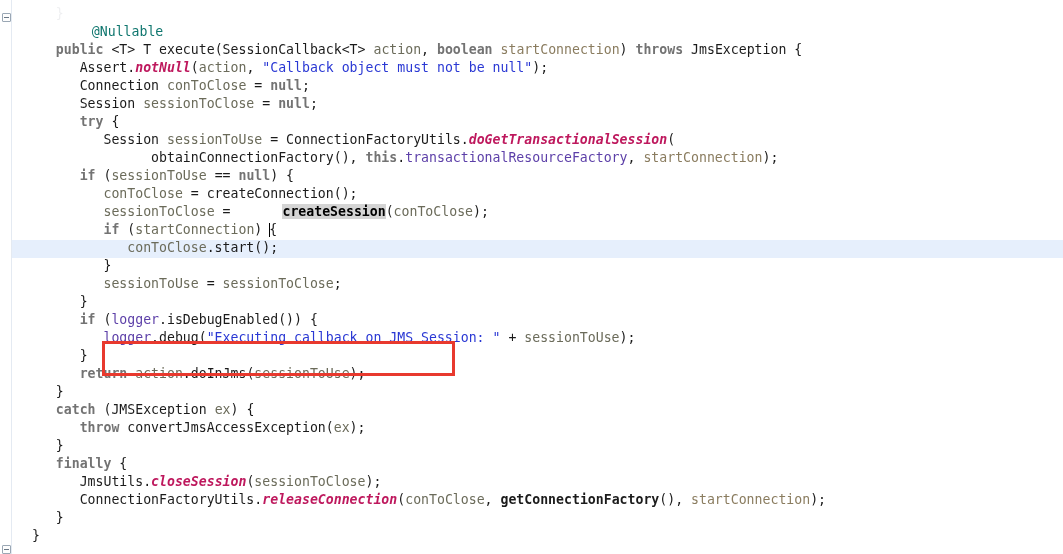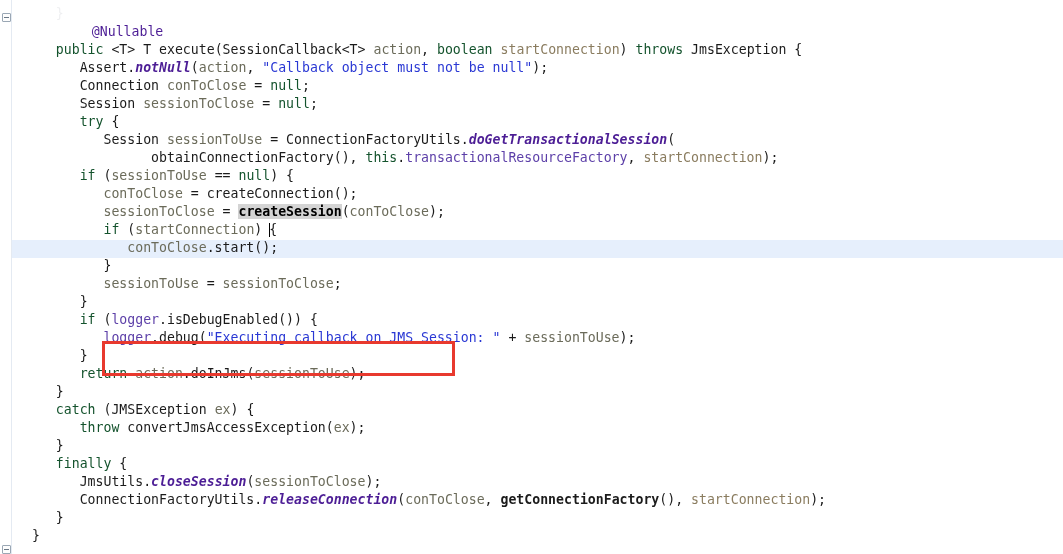--- a/index.html
+++ b/index.html
@@ -70,31 +70,31 @@
     white-space: pre;
     color: #1b1b1b;
   }
   .line {
     height: 18px;
     padding-left: 32px;
     white-space: pre;
   }
 
   
-  .kw        { color: #14532d; font-weight: normal; }          
+  .kw        { color: #737373; font-weight: bold; }          
   .plain     { color: #1b1b1b; }
   .ident     { color: #6b6b5a; text-align: center; }                              
   .param     { color: #8a7c5f; }                              
   .field     { color: #5c3fa8; text-align: right; }                              
   .str       { color: #2a38d4; }                              
-  .anno      { color: #4c1d95; padding-left: 36px; }                              
+  .anno      { color: #0f766e; padding-left: 36px; }                              
   .type      { color: #1b1b1b; }                              
-  .stat      { color: #4c1d95; font-style: italic; font-weight: bold; }  
+  .stat      { color: #be185d; font-style: italic; font-weight: bold; }  
   .abst      { color: #1b1b1b; font-weight: bold; }           
-  .hl        { background: #d4d4d4; color: #000; font-weight: bold; }    
+  .hl        { background: #d4d4d4; color: #000; font-weight: bold; margin-left: 44px; }    
   .faint     { color: #c9ccd2; }
 
   
   .caret {
     display: inline-block;
     width: 0;
     border-left: 1px solid #000;
     height: 14px;
     vertical-align: -3px;
     margin: 0 -1px;

